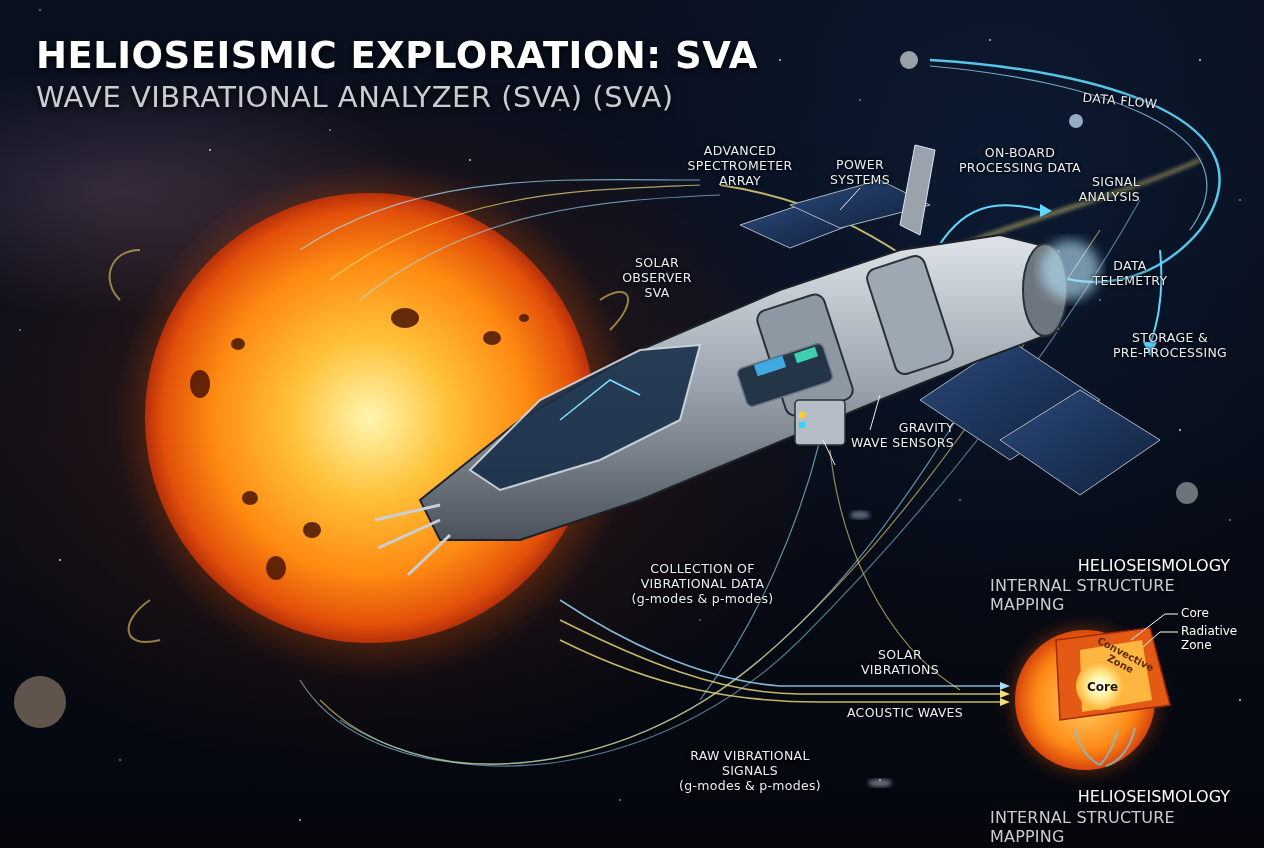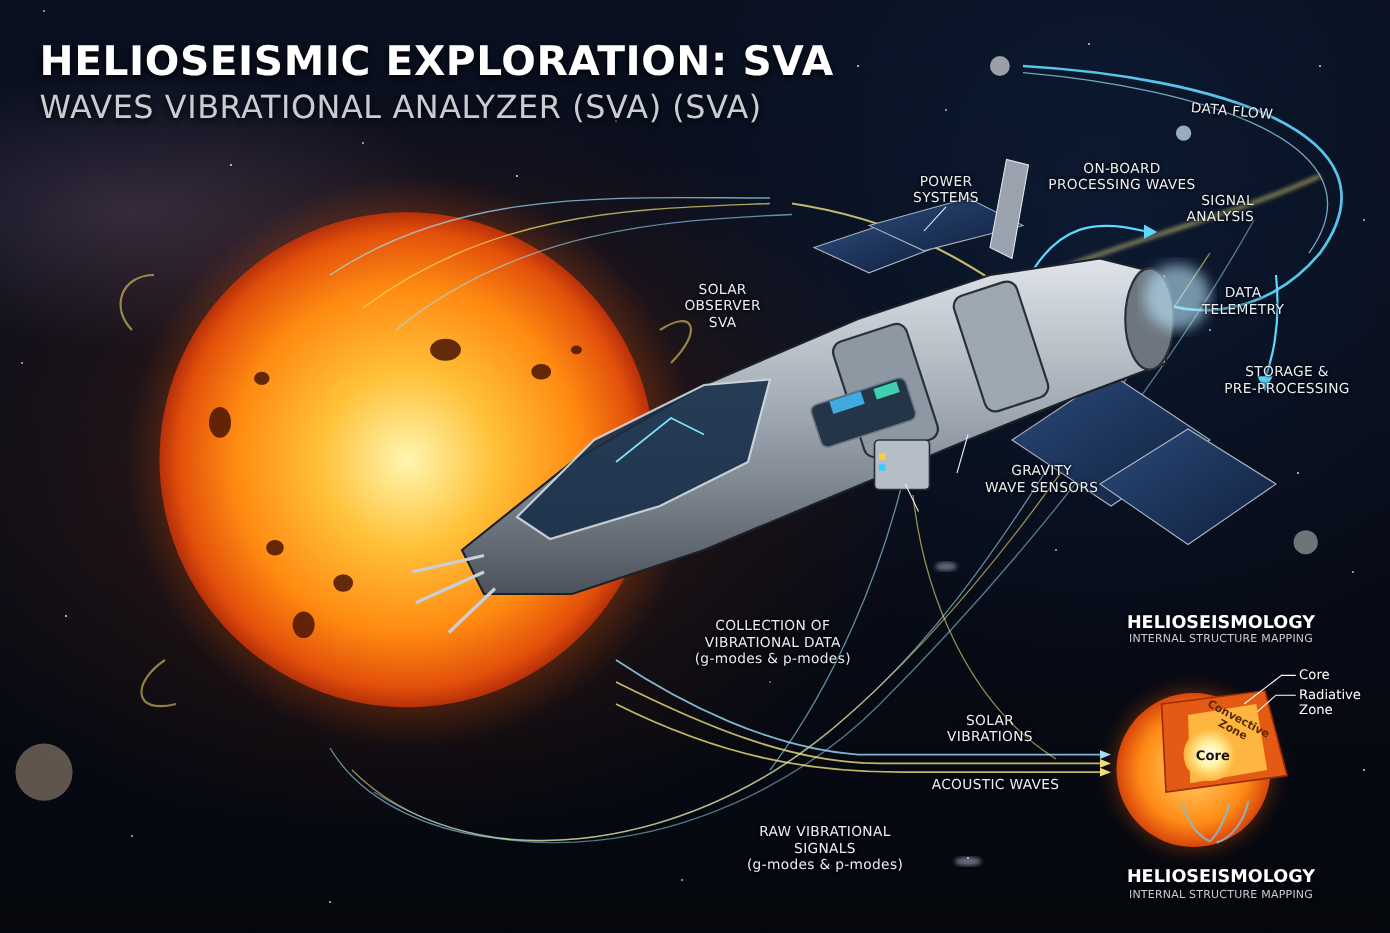--- a/index.html
+++ b/index.html
@@ -7,22 +7,22 @@
   .stage{position:relative;width:1264px;height:848px;overflow:hidden;
     background:
       radial-gradient(ellipse 420px 180px at 120px 190px, rgba(150,110,140,0.28), transparent 70%),
       radial-gradient(ellipse 700px 500px at 360px 420px, rgba(255,90,10,0.18), transparent 70%),
       radial-gradient(ellipse 600px 600px at 1000px 200px, rgba(20,60,110,0.25), transparent 70%),
       linear-gradient(180deg,#0a1020 0%,#070b16 60%,#05070d 100%);}
   svg.art{position:absolute;left:0;top:0;}
   .lbl{position:absolute;color:#e9eef5;text-align:center;text-transform:none;font-size:12.5px;line-height:15px;letter-spacing:0.3px;text-shadow:0 0 4px #000,0 0 2px #000;white-space:pre-line;}
   .title{position:absolute;left:36px;top:34px;color:#ffffff;font-family:"DejaVu Sans","Liberation Sans",sans-serif;font-weight:bold;font-size:37px;letter-spacing:0.5px;text-shadow:0 2px 6px #000;}
   .subtitle{position:absolute;left:36px;top:80px;color:#c9cdd3;font-size:29px;letter-spacing:0.5px;text-shadow:0 2px 6px #000;}
-  .hs-title{position:absolute;color:#ffffff;font-weight:bold;font-size:16px;text-align:center;width:240px;text-shadow:0 0 4px #000;}
-  .hs-sub{position:absolute;color:#c8cdd4;font-size:10px;text-align:center;width:240px;letter-spacing:0.2px;text-shadow:0 0 4px #000;}
+  .hs-title{position:absolute;color:#ffffff;font-weight:normal;font-size:16px;text-align:right;width:240px;text-shadow:0 0 4px #000;}
+  .hs-sub{position:absolute;color:#c8cdd4;font-size:16px;text-align:left;width:240px;letter-spacing:0.2px;text-shadow:0 0 4px #000;}
   .layer{position:absolute;color:#fff;font-size:12px;line-height:14px;text-shadow:0 0 3px #000;}
   .core-in{position:absolute;color:#1a1208;font-size:12px;font-weight:bold;}
   .conv-in{position:absolute;color:#5a2a05;font-size:10px;font-weight:bold;transform:rotate(28deg);text-align:center;line-height:11px;}
 </style>
 </head>
 <body>
 
 <div class="stage">
 
   <svg class="art" width="1264" height="848" viewBox="0 0 1264 848">
@@ -199,37 +199,40 @@
         <path d="M1135 728 C 1130 750, 1118 762, 1106 766"></path>
       </g>
       <g stroke="#ffffff" stroke-width="1" fill="none">
         <polyline points="1131,640 1165,614 1178,614"></polyline>
         <polyline points="1143,647 1160,632 1178,632"></polyline>
       </g>
     </g>
   </svg>
 
   <div class="title">HELIOSEISMIC EXPLORATION: SVA</div>
-  <div class="subtitle">WAVES VIBRATIONAL ANALYZER (SVA) (SVA)</div>
-
+  <div class="subtitle">WAVE VIBRATIONAL ANALYZER (SVA) (SVA)</div>
+
+  <div class="lbl" style="left:680px;top:143px;width:120px;">ADVANCED
+SPECTROMETER
+ARRAY</div>
   <div class="lbl" style="left:820px;top:157px;width:80px;">POWER
 SYSTEMS</div>
   <div class="lbl" style="left:950px;top:145px;width:140px;">ON-BOARD
-PROCESSING WAVES</div>
+PROCESSING DATA</div>
   <div class="lbl" style="left:1060px;top:174px;width:80px;text-align:right;">SIGNAL
 ANALYSIS</div>
   <div class="lbl" style="left:1070px;top:93px;width:100px;transform:rotate(5deg);">DATA FLOW</div>
   <div class="lbl" style="left:1080px;top:258px;width:100px;">DATA
 TELEMETRY</div>
   <div class="lbl" style="left:1100px;top:330px;width:140px;">STORAGE &amp;
 PRE-PROCESSING</div>
   <div class="lbl" style="left:612px;top:255px;width:90px;">SOLAR
 OBSERVER
 SVA</div>
-  <div class="lbl" style="left:892px;top:420px;width:110px;">GRAVITY
+  <div class="lbl" style="left:844px;top:420px;width:110px;text-align:right;">GRAVITY
 WAVE SENSORS</div>
   <div class="lbl" style="left:625px;top:561px;width:155px;">COLLECTION OF
 VIBRATIONAL DATA
 (g-modes &amp; p-modes)</div>
   <div class="lbl" style="left:850px;top:647px;width:100px;">SOLAR
 VIBRATIONS</div>
   <div class="lbl" style="left:840px;top:705px;width:130px;text-align:center;">ACOUSTIC WAVES</div>
   <div class="lbl" style="left:665px;top:748px;width:170px;">RAW VIBRATIONAL
 SIGNALS
 (g-modes &amp; p-modes)</div>

